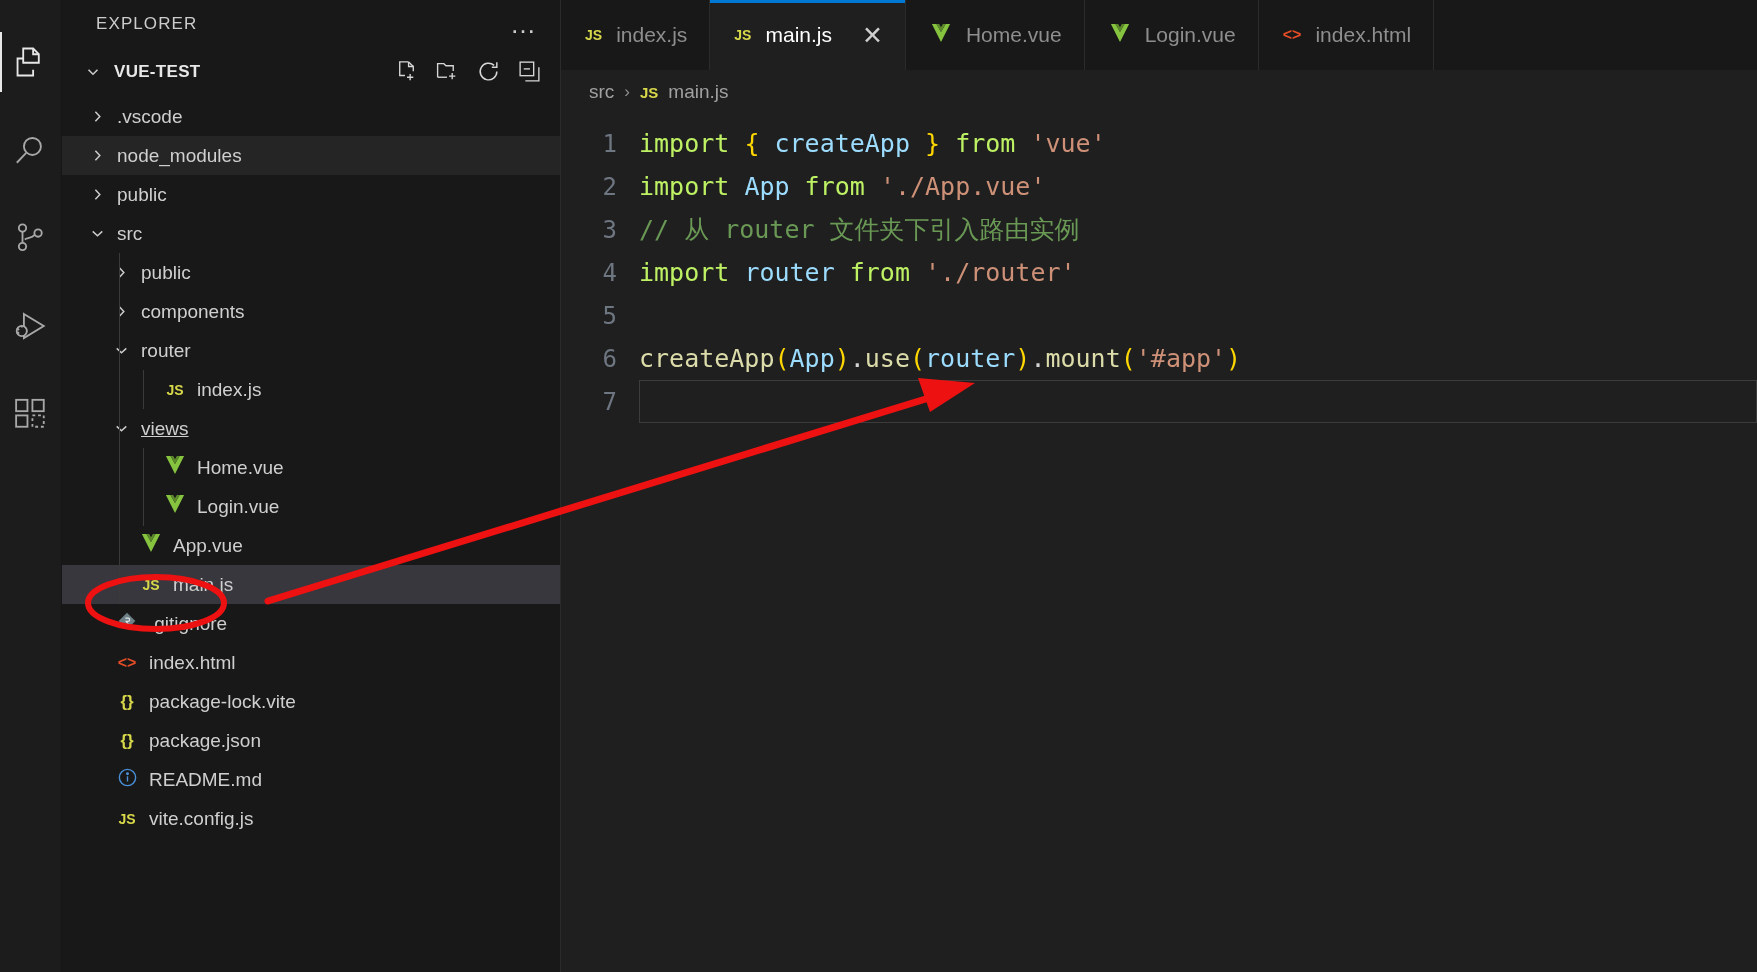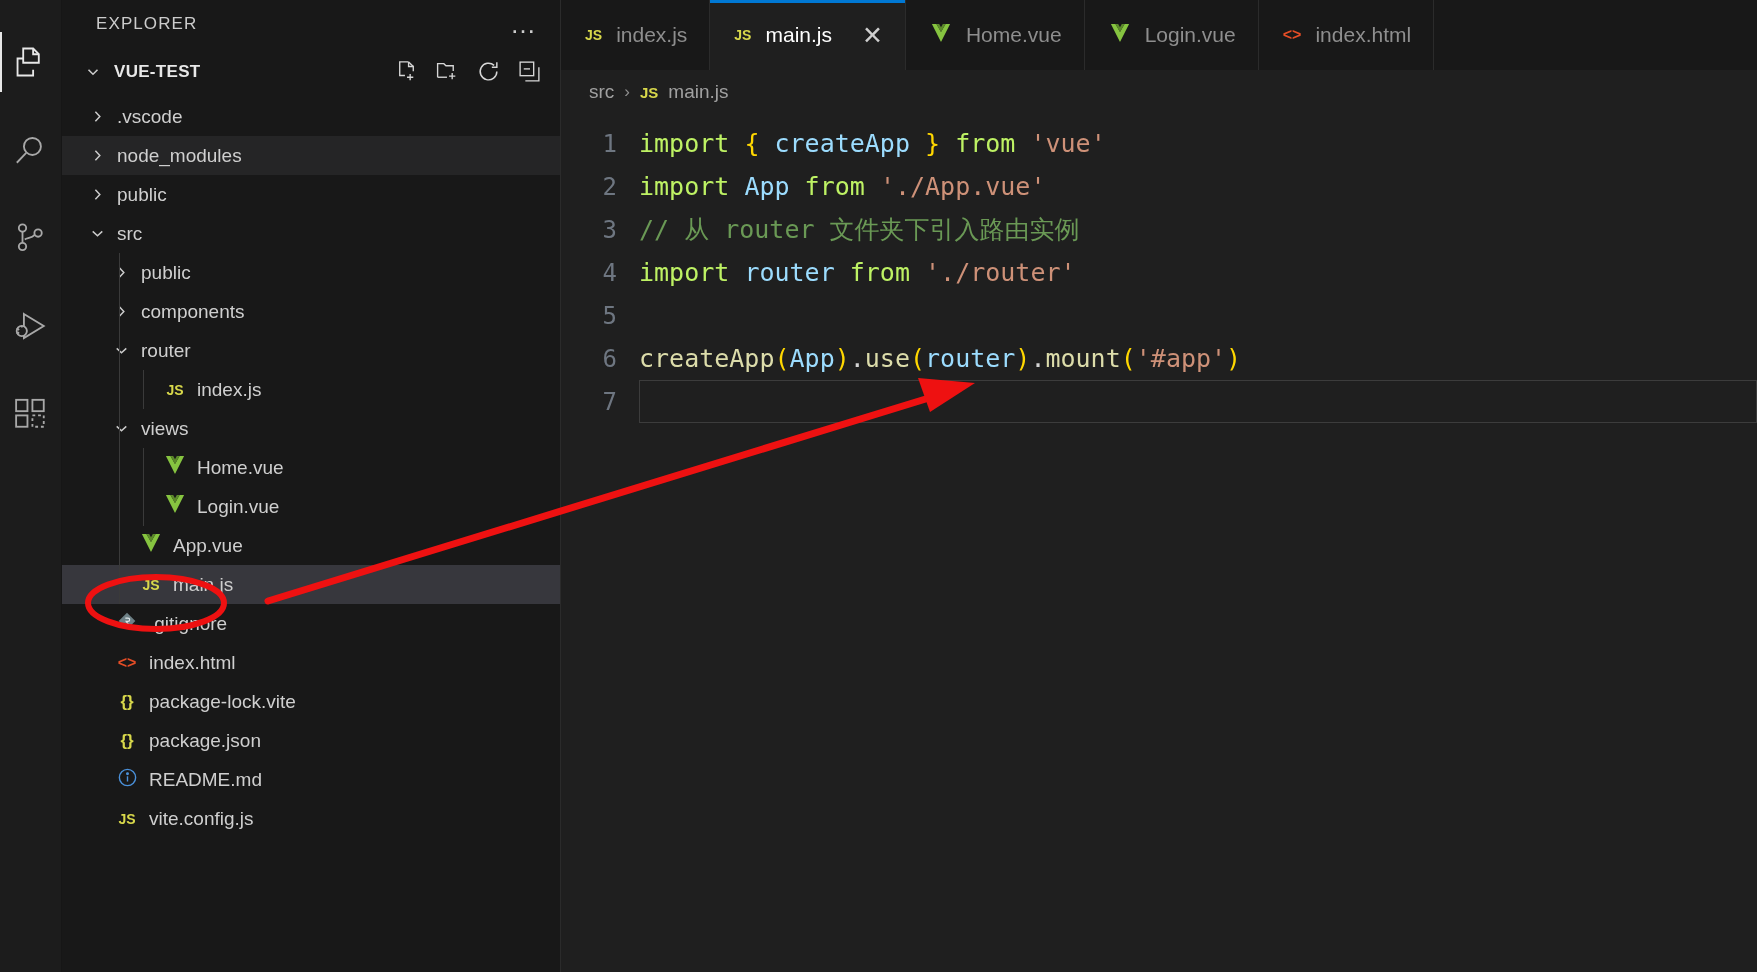--- a/index.html
+++ b/index.html
@@ -301,21 +301,21 @@
           <span class="label">router</span>
         </div>
         <div class="row" style="padding-left: 98px;">
           <div class="guide" style="left: 57px;"></div>
           <div class="guide" style="left: 81px;"></div>
           <span class="ficon">
             <span class="icon-js">JS</span>
           </span>
           <span class="label">index.js</span>
         </div>
-        <div class="row" style="padding-left: 46px;">
+        <div class="row" style="padding-left: 46px; text-decoration: underline;">
           <div class="guide" style="left: 57px;"></div>
           <span class="chev">
             <svg width="17" height="17" viewBox="0 0 16 16" fill="none" stroke="#cccccc" stroke-width="1.4">
               <path d="M3.5 6l4.5 4.2L12.5 6"></path>
             </svg>
           </span>
           <span class="label">views</span>
         </div>
         <div class="row" style="padding-left: 98px;">
           <div class="guide" style="left: 57px;"></div>

